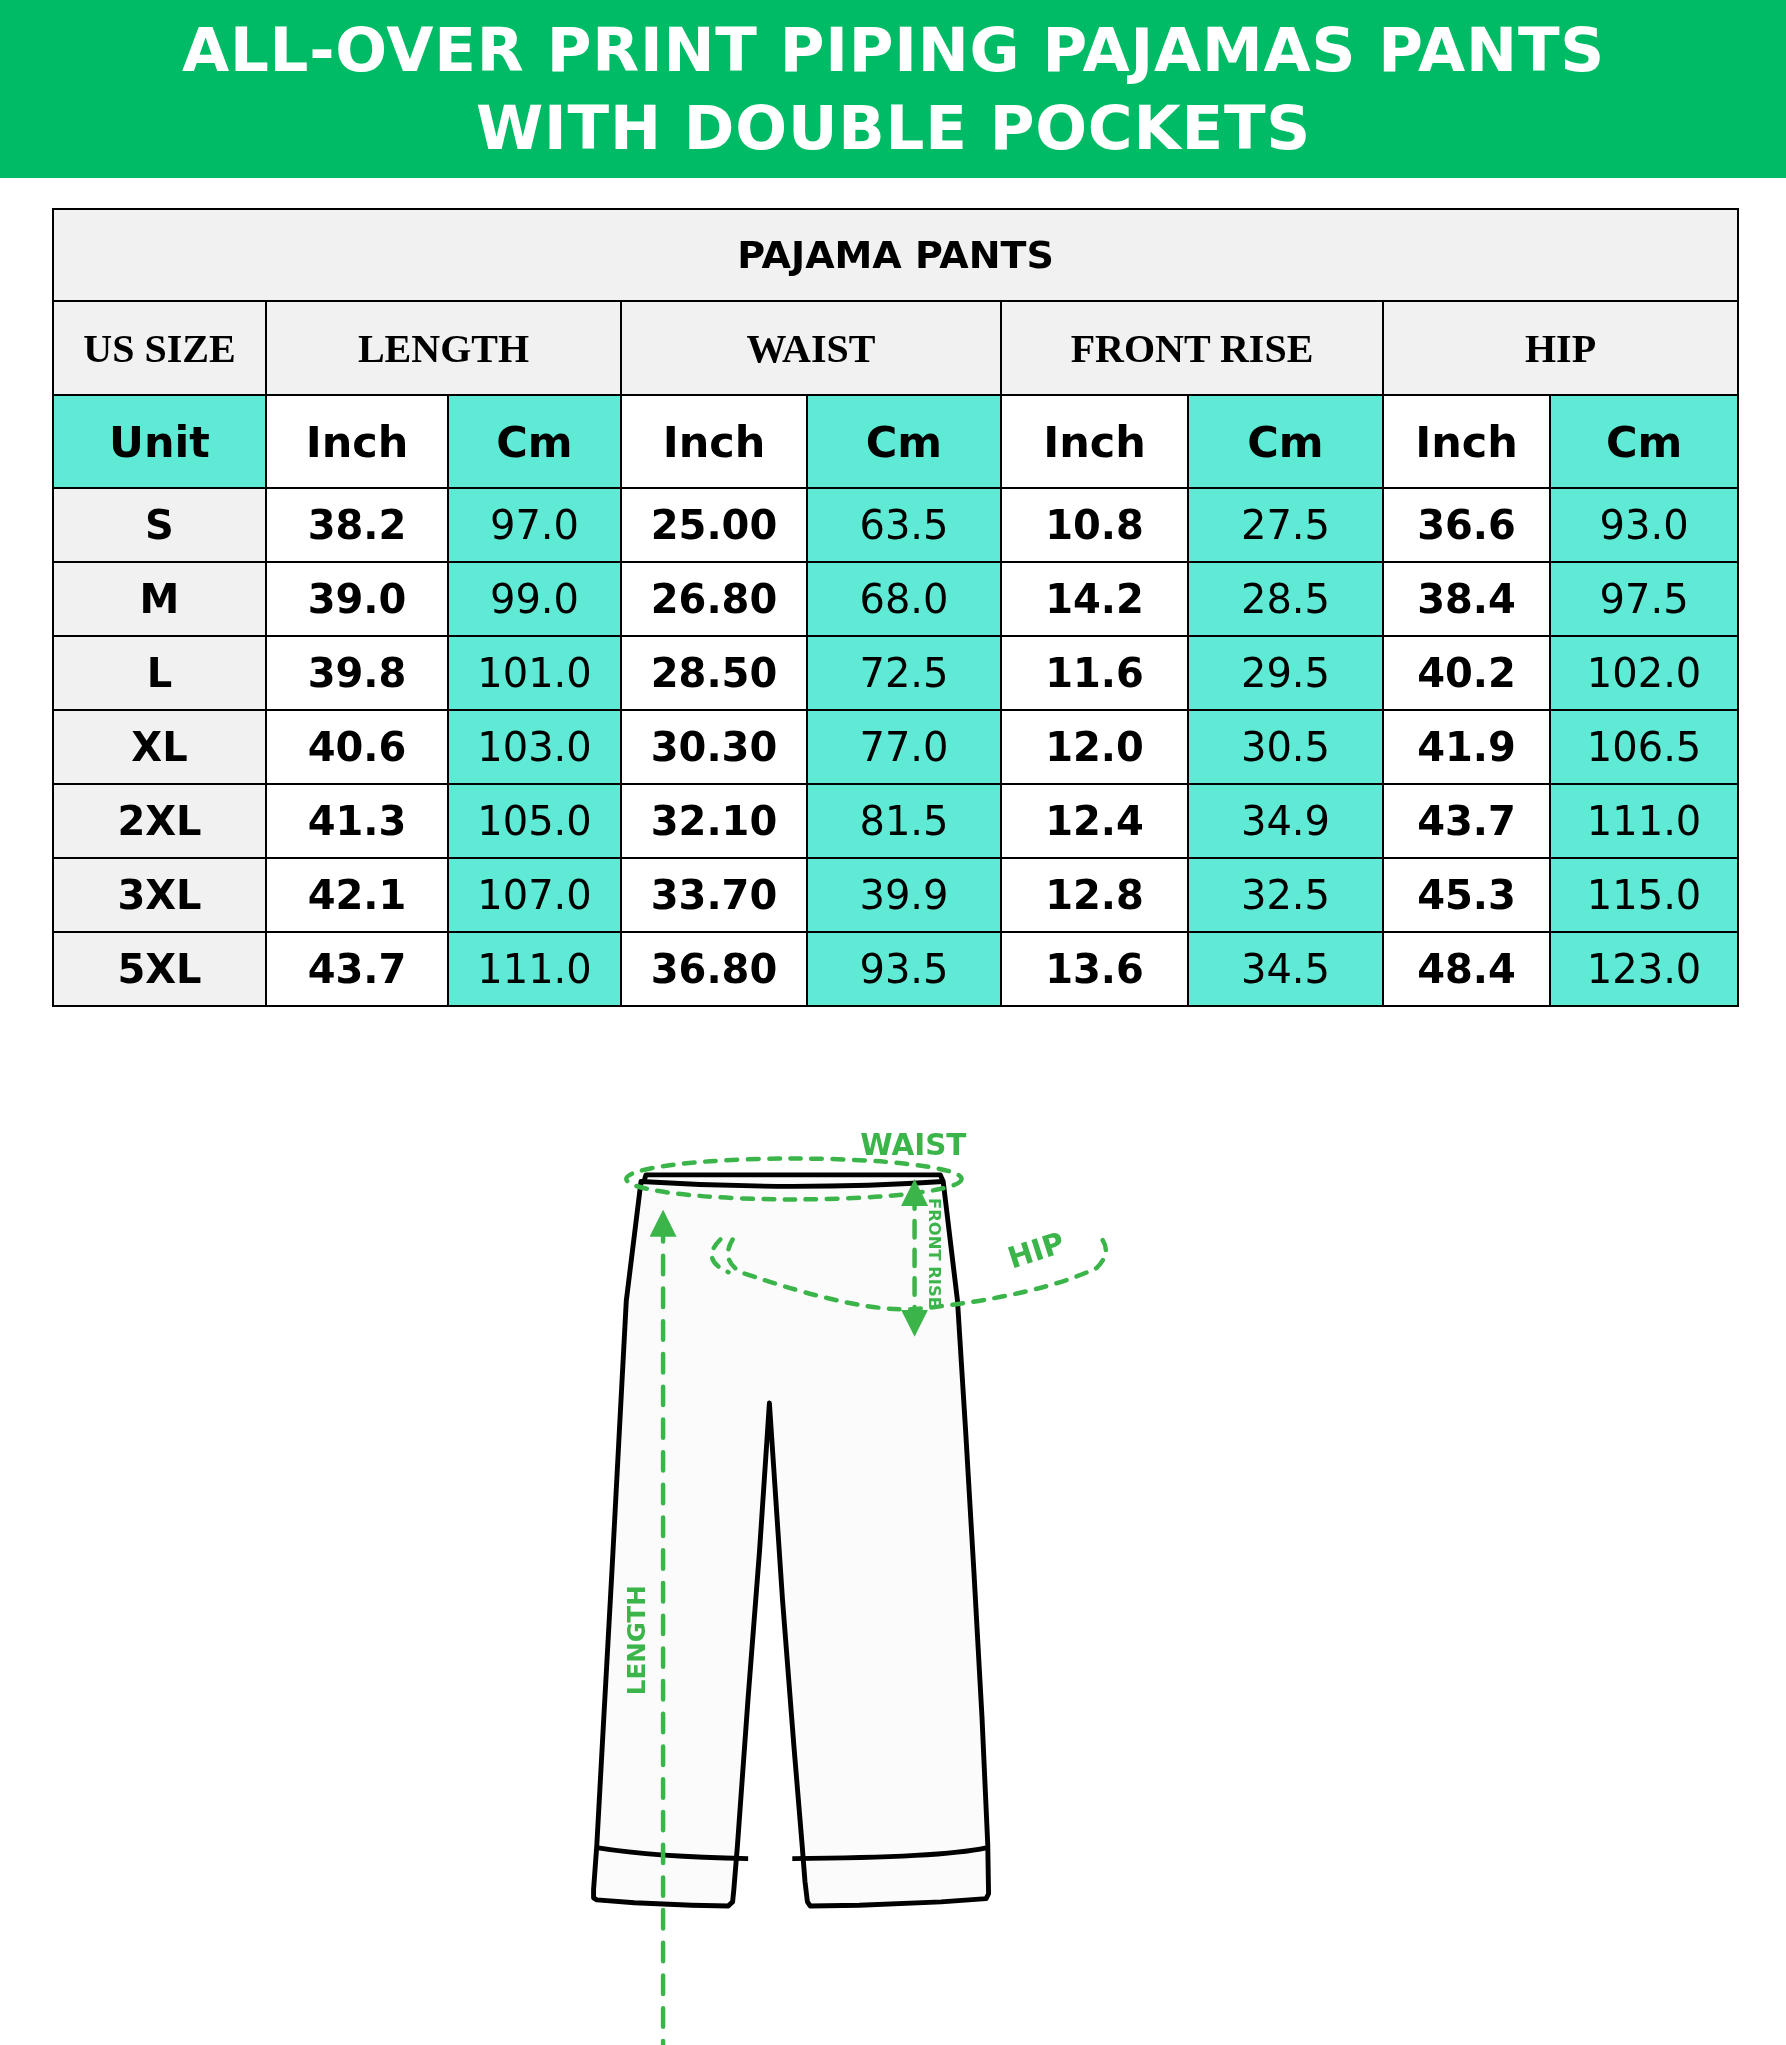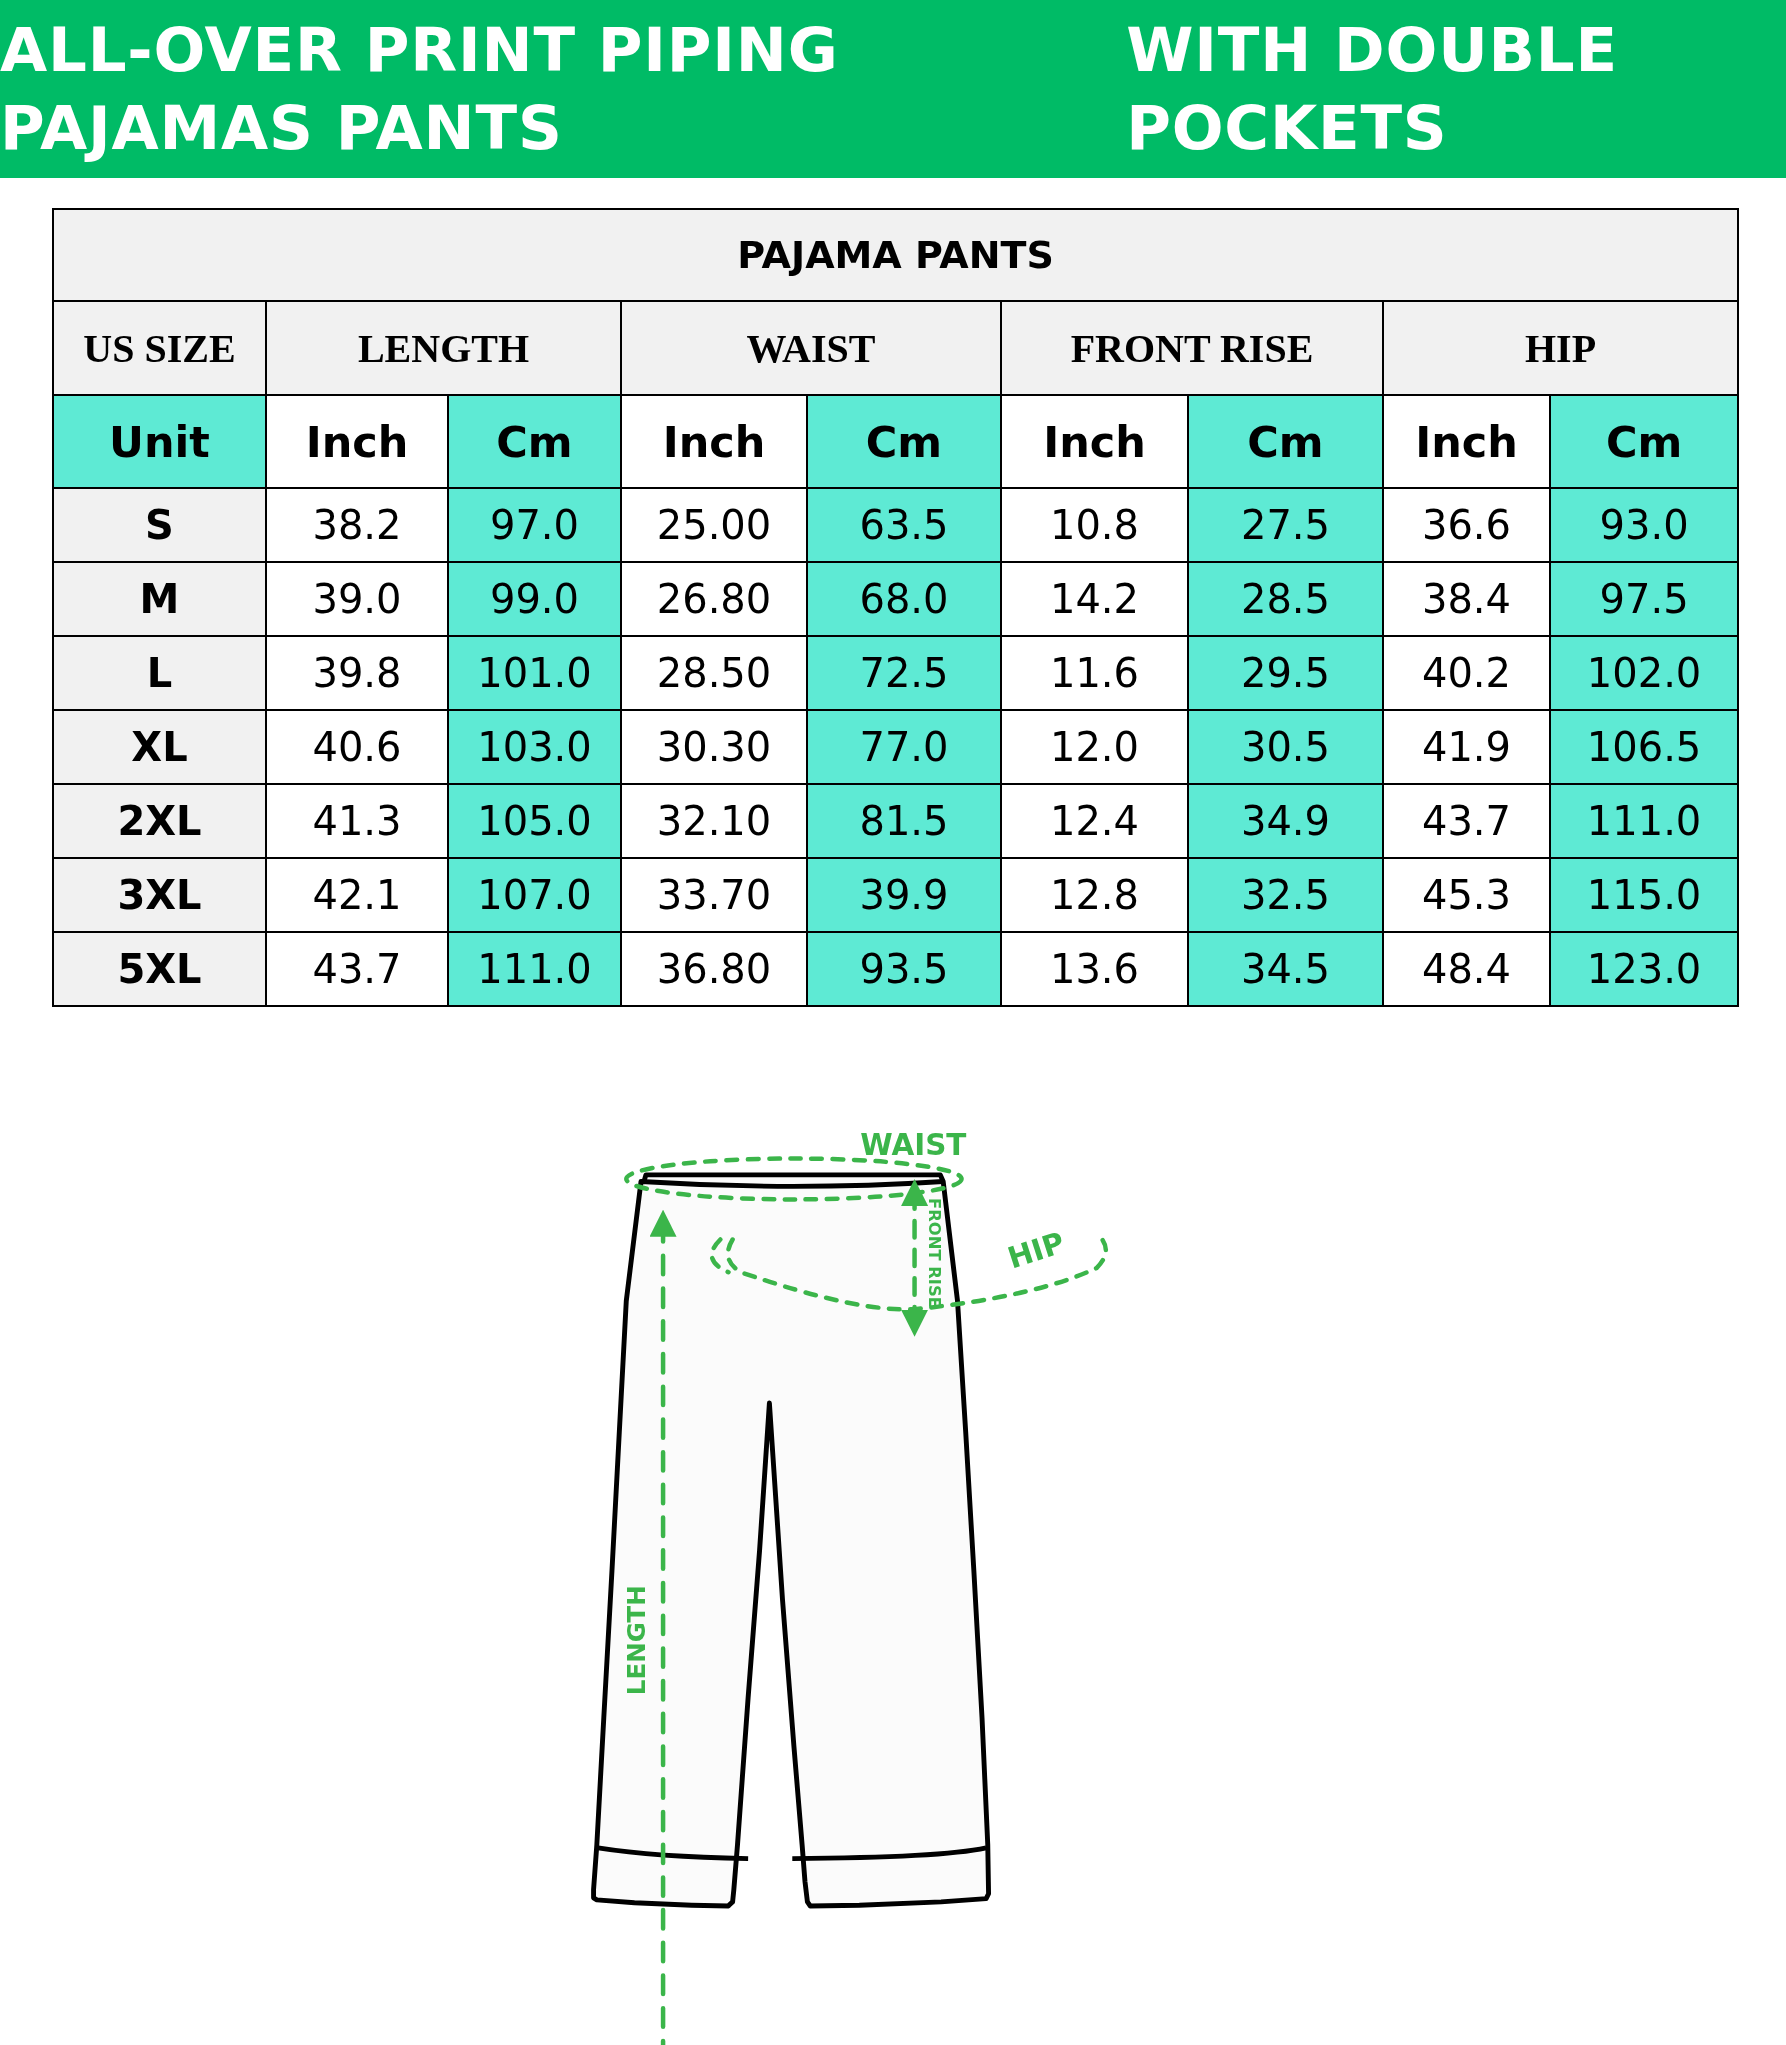--- a/index.html
+++ b/index.html
@@ -1,35 +1,35 @@
 <!DOCTYPE html>
 <html style="font-size:6.5px"><head>
 <meta charset="utf-8">
 <style>
   html, body { margin: 0; padding: 0; background: #ffffff; }
   body { width: 1787px; height: 2237px; position: relative; overflow: hidden;
          font-family: "Liberation Sans", "DejaVu Sans", sans-serif; }
   .header { position: absolute; left: 0; top: 0; width: 1787px; height: 178px;
-            background: #00BB66; color: #ffffff; display: flex; flex-direction: row;
+            background: #00BB66; color: #ffffff; display: flex; flex-direction: column;
             align-items: center; justify-content: center; }
   .header .line { font-weight: 700; font-size: 61px; line-height: 78px; letter-spacing: 0.8px;
                   font-family: "DejaVu Sans", sans-serif; }
   table.size { position: absolute; left: 52px; top: 208px; width: 1684px;
                border-collapse: collapse; table-layout: fixed; }
   table.size td { border: 2.9px solid #000; text-align: center; vertical-align: middle; padding: 0;
                   color: #000; }
   .title-row td { height: 90px; background: #f1f1f1; font-weight: 700; font-size: 38px;
                   font-family: "DejaVu Sans", sans-serif; }
   .group-row td { height: 92px; background: #f1f1f1; font-weight: 700; font-size: 40px;
                   font-family: Liberation Serif, serif; }
   .unit-row td { height: 91px; font-weight: 700; font-size: 43px;
                  font-family: "DejaVu Sans", sans-serif; }
   .data-row td { height: 72px; font-size: 40px; font-family: "DejaVu Sans", sans-serif; }
   .data-row td.size-cell { font-weight: 700; background: #f1f1f1; }
-  .w { background: #ffffff; }
+  .w { background: #ffffff; font-weight: bold; }
   .g { background: #5eead4; }
   .diagram { position: absolute; left: 0; top: 1125px; width: 1787px; height: 1010px; }
 </style>
 </head>
 <body>
 
 <div class="header">
   <div class="line">ALL-OVER PRINT PIPING PAJAMAS PANTS</div>
   <div class="line">WITH DOUBLE POCKETS</div>
 </div>

